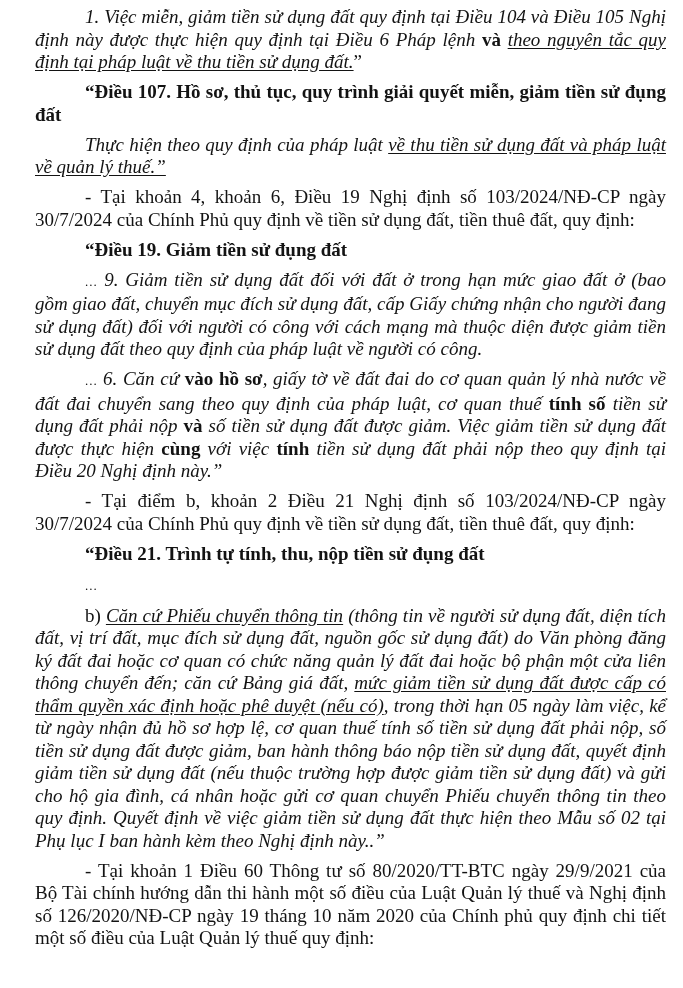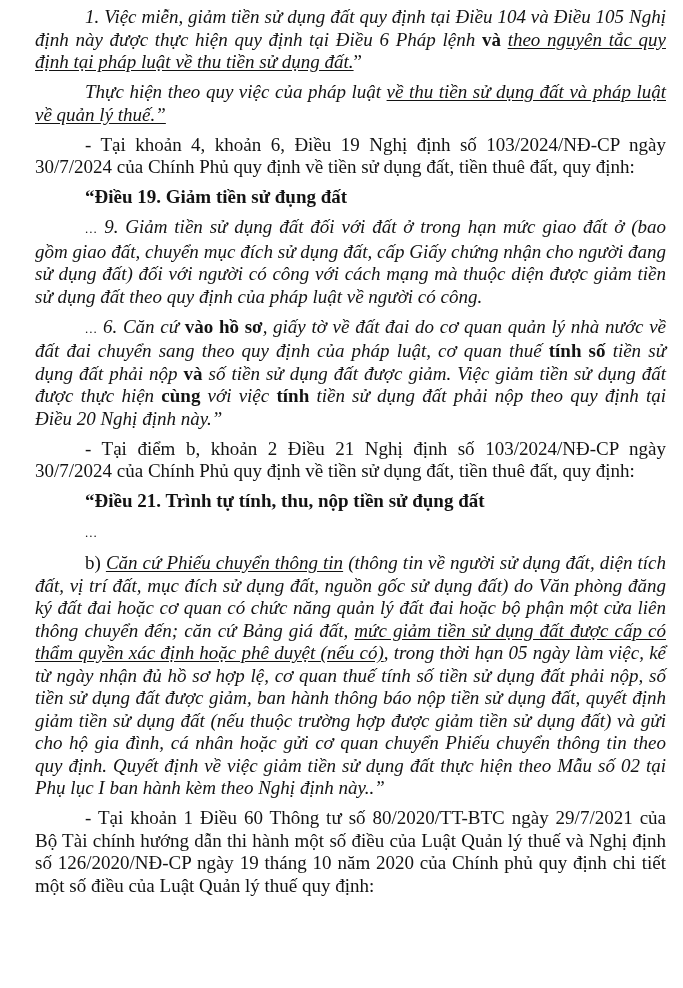--- a/index.html
+++ b/index.html
@@ -31,24 +31,25 @@
   .doc span.b { font-weight: bold; font-style: normal; }
   .doc span.u { text-decoration: underline; text-underline-offset: 2px; }
   .doc span.s { font-size: 13px; letter-spacing: 1px; }
 </style>
 </head>
 <body>
 
 <div class="page">
   <div class="doc">
       <p class="body"><span class="i">1. Việc miễn, giảm tiền sử dụng đất quy định tại Điều 104 và Điều 105 Nghị định này được thực hiện quy định tại Điều 6 Pháp lệnh </span><span class="b">và </span><span class="i u">theo nguyên tắc quy định tại pháp luật về thu tiền sử dụng đất.</span><span>”</span></p>
-      <p class="body"><span class="i">Thực hiện theo quy việc của pháp luật </span><span class="i u">về thu tiền sử dụng đất và pháp luật về quản lý thuế.”</span></p>
+      <p class="heading"><span class="i b">“Điều 107. Hồ sơ, thủ tục, quy trình giải quyết miễn, giảm tiền sử đụng đất</span></p>
+      <p class="body"><span class="i">Thực hiện theo quy định của pháp luật </span><span class="i u">về thu tiền sử dụng đất và pháp luật về quản lý thuế.”</span></p>
       <p class="body"><span>- Tại khoản 4, khoản 6, Điều 19 Nghị định số 103/2024/NĐ-CP ngày 30/7/2024 của Chính Phủ quy định về tiền sử dụng đất, tiền thuê đất, quy định:</span></p>
       <p class="heading"><span class="i b">“Điều 19. Giảm tiền sử đụng đất</span></p>
       <p class="body"><span class="s">... </span><span class="i">9. Giảm tiền sử dụng đất đối với đất ở trong hạn mức giao đất ở (bao gồm giao đất, chuyển mục đích sử dụng đất, cấp Giấy chứng nhận cho người đang sử dụng đất) đối với người có công với cách mạng mà thuộc diện được giảm tiền sử dụng đất theo quy định của pháp luật về người có công.</span></p>
       <p class="body"><span class="s">... </span><span class="i">6. Căn cứ </span><span class="b">vào hồ sơ</span><span class="i">, giấy tờ về đất đai do cơ quan quản lý nhà nước về đất đai chuyển sang theo quy định của pháp luật, cơ quan thuế </span><span class="b">tính số </span><span class="i">tiền sử dụng đất phải nộp </span><span class="b">và </span><span class="i">số tiền sử dụng đất được giảm. Việc giảm tiền sử dụng đất được thực hiện </span><span class="b">cùng </span><span class="i">với việc </span><span class="b">tính </span><span class="i">tiền sử dụng đất phải nộp theo quy định tại Điều 20 Nghị định này.”</span></p>
       <p class="body"><span>- Tại điểm b, khoản 2 Điều 21 Nghị định số 103/2024/NĐ-CP ngày 30/7/2024 của Chính Phủ quy định về tiền sử dụng đất, tiền thuê đất, quy định:</span></p>
       <p class="heading"><span class="i b">“Điều 21. Trình tự tính, thu, nộp tiền sử đụng đất</span></p>
       <p class="body"><span class="s">...</span></p>
       <p class="body"><span>b) </span><span class="i u">Căn cứ Phiếu chuyển thông tin</span><span class="i"> (thông tin về người sử dụng đất, diện tích đất, vị trí đất, mục đích sử dụng đất, nguồn gốc sử dụng đất) do Văn phòng đăng ký đất đai hoặc cơ quan có chức năng quản lý đất đai hoặc bộ phận một cửa liên thông chuyển đến; căn cứ Bảng giá đất, </span><span class="i u">mức giảm tiền sử dụng đất được cấp có thẩm quyền xác định hoặc phê duyệt (nếu có)</span><span class="i">, trong thời hạn 05 ngày làm việc, kể từ ngày nhận đủ hồ sơ hợp lệ, cơ quan thuế tính số tiền sử dụng đất phải nộp, số tiền sử dụng đất được giảm, ban hành thông báo nộp tiền sử dụng đất, quyết định giảm tiền sử dụng đất (nếu thuộc trường hợp được giảm tiền sử dụng đất) và gửi cho hộ gia đình, cá nhân hoặc gửi cơ quan chuyển Phiếu chuyển thông tin theo quy định. Quyết định về việc giảm tiền sử dụng đất thực hiện theo Mẫu số 02 tại Phụ lục I ban hành kèm theo Nghị định này..”</span></p>
-      <p class="body"><span>- Tại khoản 1 Điều 60 Thông tư số 80/2020/TT-BTC ngày 29/7/2021 của Bộ Tài chính hướng dẫn thi hành một số điều của Luật Quản lý thuế và Nghị định số 126/2020/NĐ-CP ngày 19 tháng 10 năm 2020 của Chính phủ quy định chi tiết một số điều của Luật Quản lý thuế quy định:</span></p>
+      <p class="body"><span>- Tại khoản 1 Điều 60 Thông tư số 80/2020/TT-BTC ngày 29/9/2021 của Bộ Tài chính hướng dẫn thi hành một số điều của Luật Quản lý thuế và Nghị định số 126/2020/NĐ-CP ngày 19 tháng 10 năm 2020 của Chính phủ quy định chi tiết một số điều của Luật Quản lý thuế quy định:</span></p>
     </div>
 </div>
 
 </body></html>

